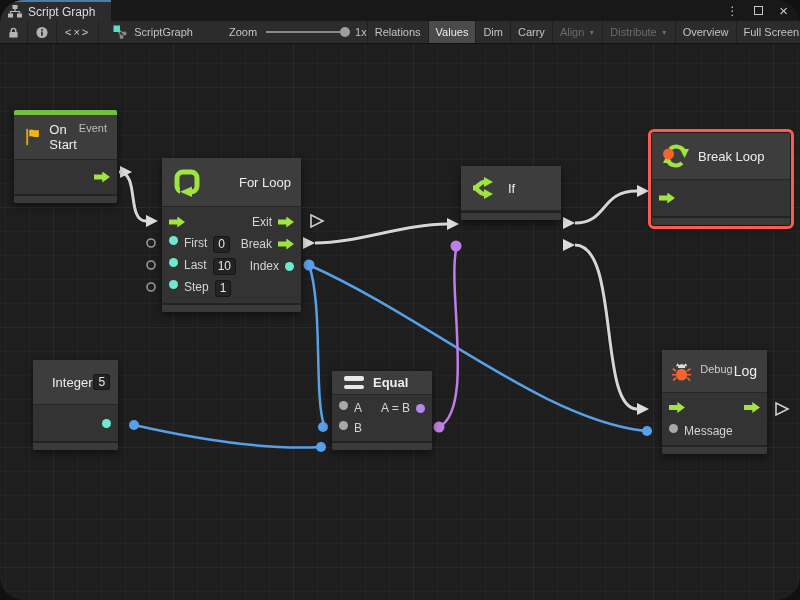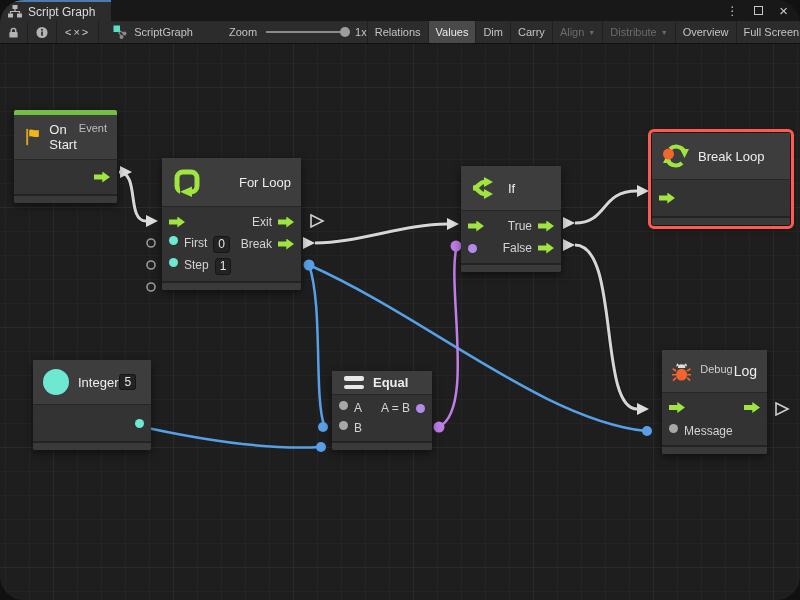--- a/index.html
+++ b/index.html
@@ -67,21 +67,21 @@
   .eqbars div + div { margin-top:4px; }
   
   #node-onstart   { left:14px;  top:110px; width:103px; }
   #node-forloop   { left:162px; top:158px; width:139px; }
   #node-forloop .nhead { padding:9px 10px;justify-content:space-between; }
   #node-if        { left:461px; top:166px; width:100px; }
   #node-if .nhead { padding:9px 10px; }
   #node-breakloop { left:652px; top:133px; width:138px; }
   #node-breakloop .nhead { padding:10px 10px; }
   #node-breakloop .prow { height:28px; }
-  #node-integer   { left:33px;  top:360px; width:118px; }
+  #node-integer   { left:33px;  top:360px; width:85px; }
   #node-integer .nhead { padding:9px 10px; }
   #node-integer .prow { height:28px; }
   #node-equal     { left:332px; top:371px; width:100px; }
   #node-equal .nhead { padding:4px 12px;font-weight:bold; }
   #node-equal .prow { height:20px; }
   #node-equal .nbody { padding:3px 0; }
   #node-debuglog  { left:662px; top:350px; width:105px; }
   #node-debuglog .prow { height:23px; }
   #node-debuglog .nbody { padding:3px 0; }
   #node-onstart .prow { height:26px; }
@@ -263,57 +263,48 @@
             <span class="vbox">0</span>
           </span>
         <span class="pright">
             <span>Break</span>
             <span class="arrow"></span>
           </span>
       </div>
       <div class="prow">
         <span class="pleft">
             <span class="dot teal"></span>
+            <span>Last</span>
+            <span class="vbox">10</span>
+          </span>
+        <span class="pright">
+            <span>Index</span>
+            <span class="dot teal"></span>
+          </span>
+      </div>
+      <div class="prow">
+        <span class="pleft">
+            <span class="dot teal"></span>
             <span>Step</span>
             <span class="vbox">1</span>
           </span>
       </div>
     </div>
     <div class="nfooter"></div>
   </div>
 
   <div class="node" id="node-if">
     <div class="nhead">
       <svg width="28" height="26" viewBox="0 0 28 26">
           <path d="M2 13 C8 13 8 7 13 7" stroke="#9fe43f" stroke-width="4.5" fill="none"></path>
           <path d="M2 13 C8 13 8 19 13 19" stroke="#9fe43f" stroke-width="4.5" fill="none"></path>
           <polygon points="13,2 13,12 22,7" fill="#9fe43f"></polygon>
           <polygon points="13,14 13,24 22,19" fill="#9fe43f"></polygon>
         </svg>
       <div class="ntitle">If</div>
-    </div>
-    <div class="nbody">
-      <div class="prow">
-        <span class="pleft">
-            <span class="arrow"></span>
-          </span>
-        <span class="pright">
-            <span>True</span>
-            <span class="arrow"></span>
-          </span>
-      </div>
-      <div class="prow">
-        <span class="pleft">
-            <span class="dot purple"></span>
-          </span>
-        <span class="pright">
-            <span>False</span>
-            <span class="arrow"></span>
-          </span>
-      </div>
     </div>
     <div class="nfooter"></div>
   </div>
 
   <div class="node selected" id="node-breakloop">
     <div class="nhead">
       <svg width="27" height="26" viewBox="0 0 27 26">
           <path d="M8 6 A8.5 7.5 0 0 1 22 8" stroke="#9fe43f" stroke-width="4" fill="none"></path>
           <polygon points="18,6 27,6 22.5,15" fill="#9fe43f"></polygon>
           <path d="M20 20 A8.5 7.5 0 0 1 6 18" stroke="#9fe43f" stroke-width="4" fill="none"></path>

